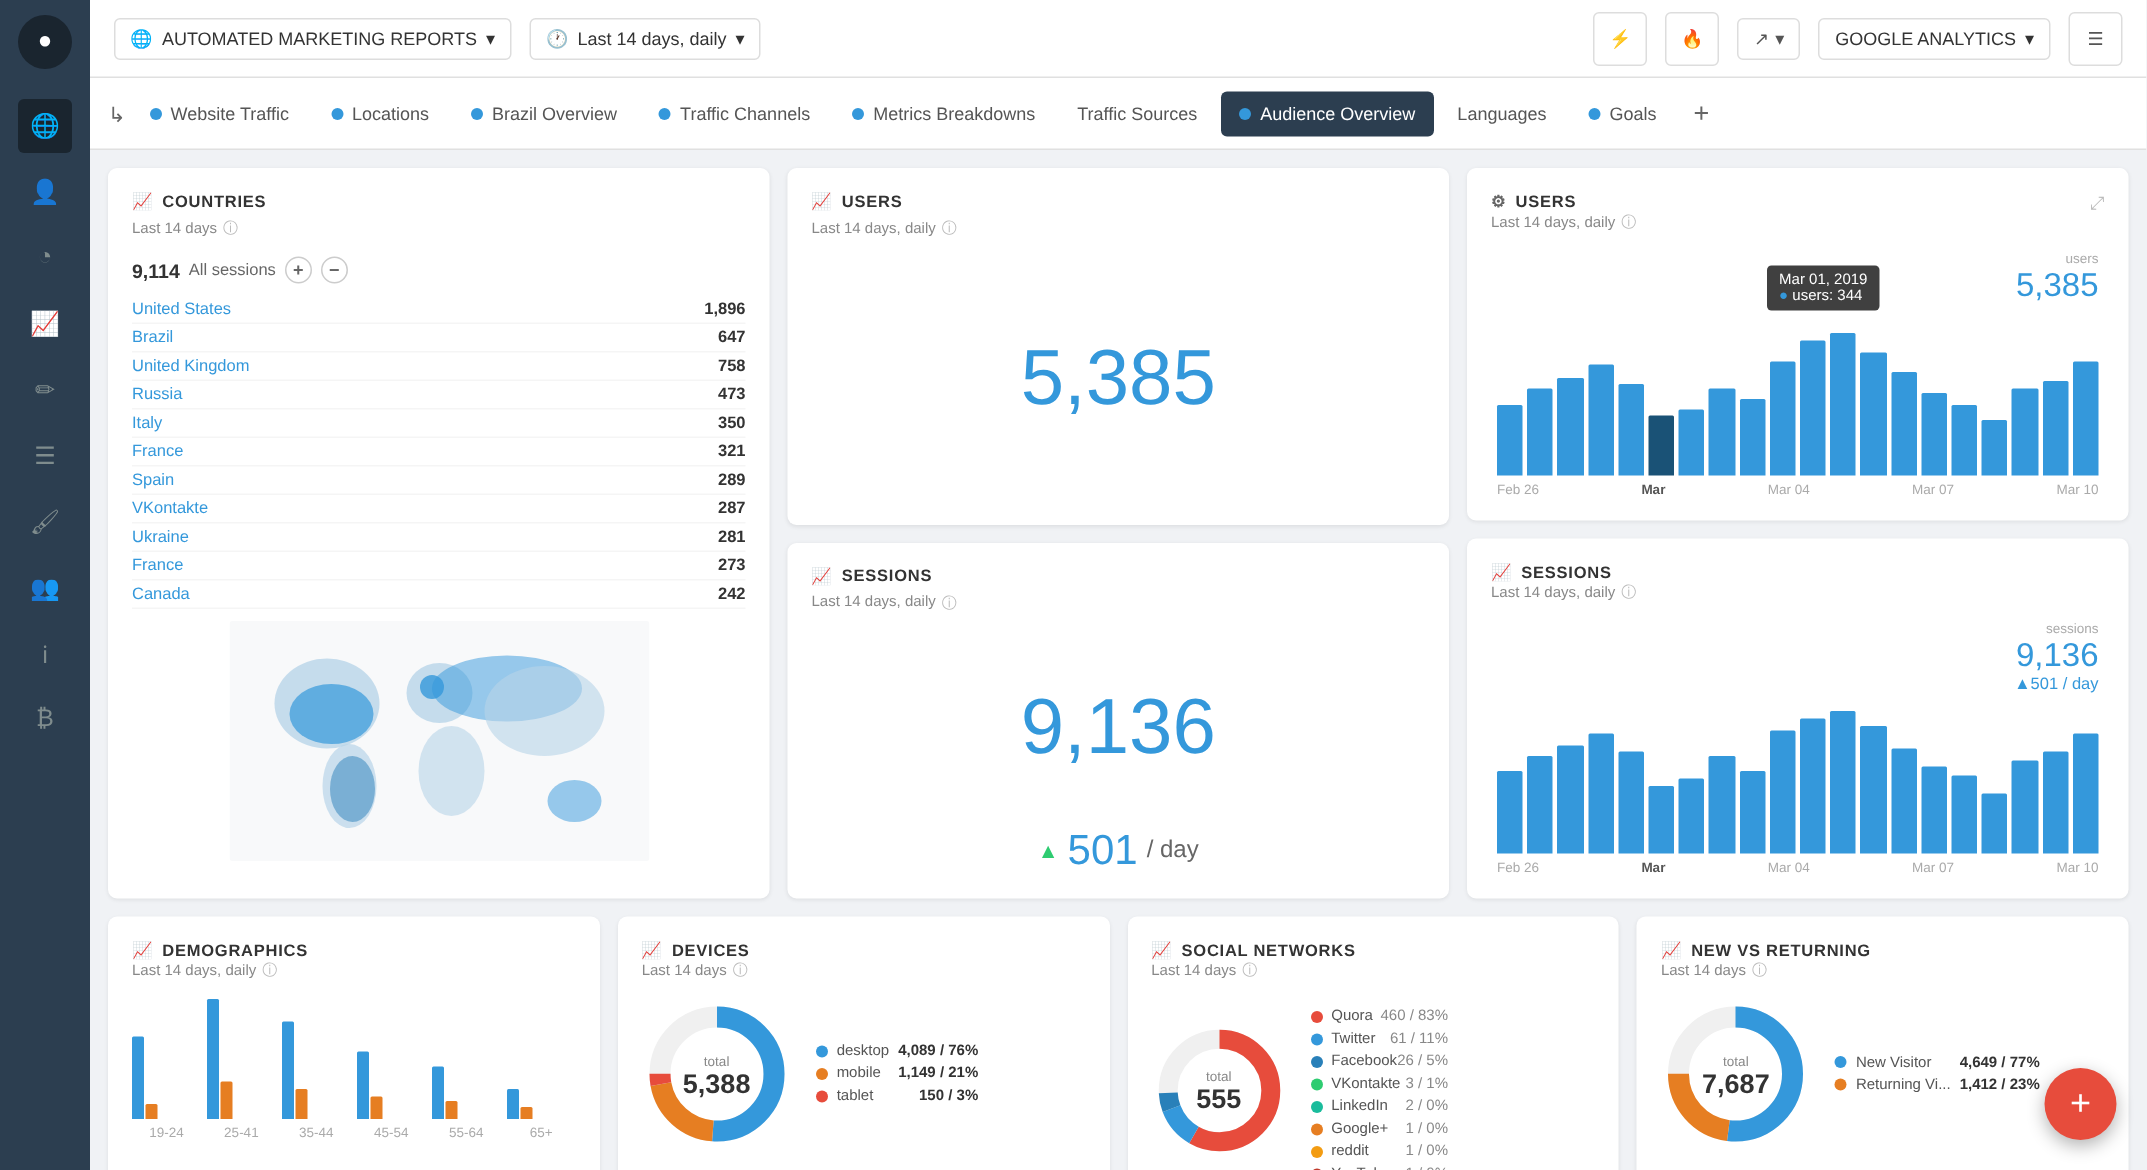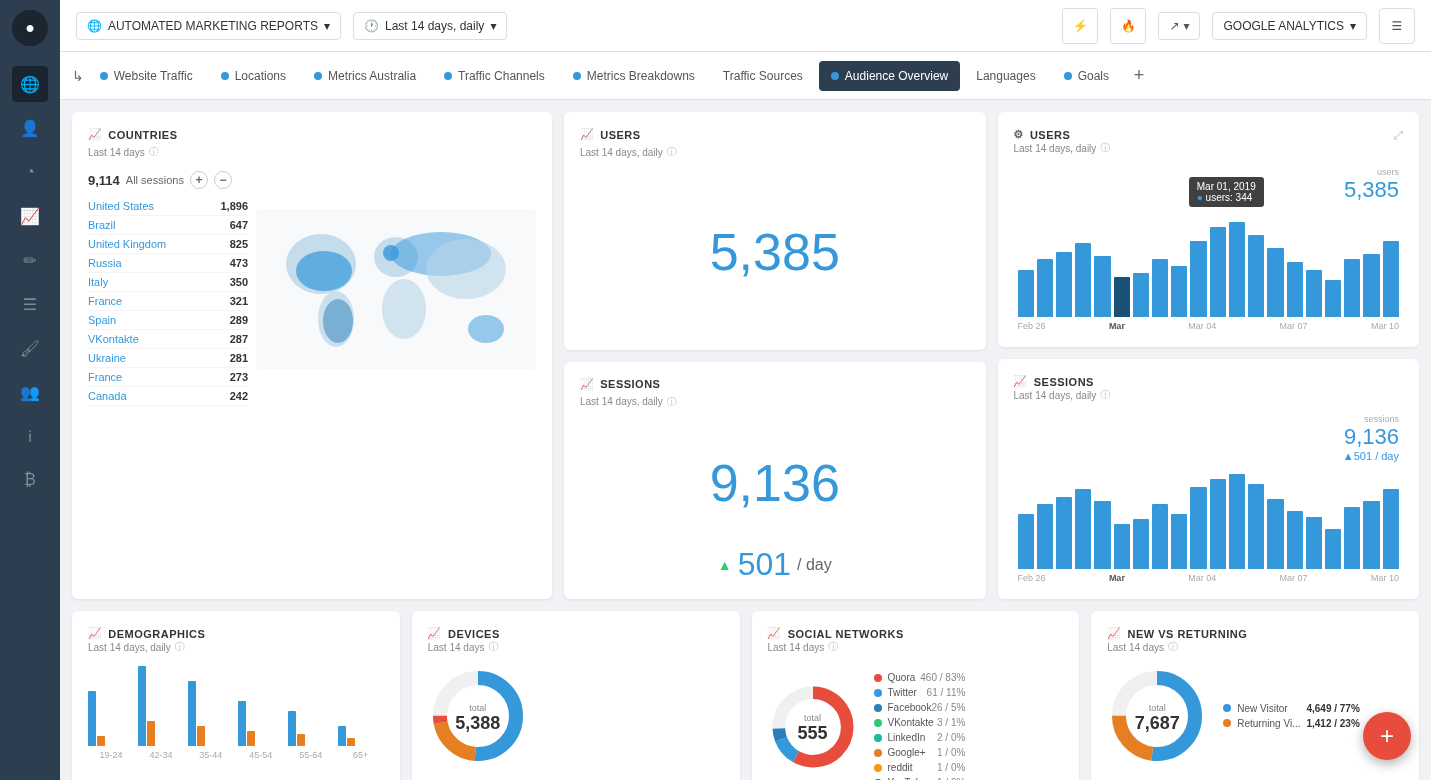--- a/index.html
+++ b/index.html
@@ -101,33 +101,33 @@
       display: flex; align-items: center; justify-content: center;
       cursor: pointer; color: #666; font-size: 12px;
     }
     .country-row {
       display: flex; justify-content: space-between; align-items: center;
       padding: 3px 0; border-bottom: 1px solid #f5f5f5;
     }
     .country-name { color: #3498db; cursor: pointer; }
     .country-value { font-weight: 600; color: #333; }
 
-    .countries-inner { display: flex; gap: 8px; }
+    .countries-inner { display: flex; gap: 8px; flex-direction: column; }
     .countries-list-col { flex: 0 0 160px; }
     .countries-map-col { flex: 1; display: flex; align-items: center; justify-content: center; }
     .metric-big-value {
       font-size: 52px; font-weight: 300; color: #3498db; text-align: center;
       line-height: 1.1; margin: auto; padding: 20px 0;
     }
     .metric-sub {
       display: flex; align-items: center; justify-content: center; gap: 6px;
       font-size: 20px; color: #555;
     }
     .metric-sub .up-arrow { color: #2ecc71; font-size: 14px; }
-    .metric-sub .val { font-size: 32px; font-weight: 300; color: #3498db; }
+    .metric-sub .val { font-size: 28px; font-weight: 300; color: #3498db; }
     .metric-sub .per-day { font-size: 16px; color: #666; }
     .chart-xaxis {
       display: flex; justify-content: space-between;
       font-size: 9px; color: #aaa; margin-top: 4px; padding: 0 4px;
     }
     .bars-container {
       display: flex; align-items: flex-end; gap: 3px; height: 120px; padding: 0 4px;
     }
     .bar {
       flex: 1; background: #3498db; border-radius: 1px 1px 0 0; min-width: 8px;
@@ -254,21 +254,21 @@
     <div class="nav-tab">
       <span class="dot" style="background:#3498db"></span>
       <span>Website Traffic</span>
     </div>
     <div class="nav-tab">
       <span class="dot" style="background:#3498db"></span>
       <span>Locations</span>
     </div>
     <div class="nav-tab">
       <span class="dot" style="background:#3498db"></span>
-      <span>Metrics Australia</span>
+      <span>Brazil Overview</span>
     </div>
     <div class="nav-tab">
       <span class="dot" style="background:#3498db"></span>
       <span>Traffic Channels</span>
     </div>
     <div class="nav-tab">
       <span class="dot" style="background:#3498db"></span>
       <span>Metrics Breakdowns</span>
     </div>
     <div class="nav-tab">
@@ -315,21 +315,21 @@
               <div class="country-row">
                 <span class="country-name">United States</span>
                 <span class="country-value">1,896</span>
               </div>
               <div class="country-row">
                 <span class="country-name">Brazil</span>
                 <span class="country-value">647</span>
               </div>
               <div class="country-row">
                 <span class="country-name">United Kingdom</span>
-                <span class="country-value">825</span>
+                <span class="country-value">758</span>
               </div>
               <div class="country-row">
                 <span class="country-name">Russia</span>
                 <span class="country-value">473</span>
               </div>
               <div class="country-row">
                 <span class="country-name">Italy</span>
                 <span class="country-value">350</span>
               </div>
               <div class="country-row">
@@ -574,21 +574,21 @@
             <div class="demo-bar" style="height:12px; background:#e67e22;"></div>
           </div>
 
           <div class="demo-bar-group">
             <div class="demo-bar" style="height:20px; background:#3498db;"></div>
             <div class="demo-bar" style="height:8px; background:#e67e22;"></div>
           </div>
         </div>
         <div class="demo-labels">
           <span class="demo-label">19-24</span>
-          <span class="demo-label">42-34</span>
+          <span class="demo-label">25-41</span>
           <span class="demo-label">35-44</span>
           <span class="demo-label">45-54</span>
           <span class="demo-label">55-64</span>
           <span class="demo-label">65+</span>
         </div>
       </div>
 
       <div class="card">
         <div class="card-title">
           <span style="color:#e74c3c;">📈</span>
@@ -603,20 +603,37 @@
             <svg width="100" height="100" viewBox="0 0 100 100">
 
               <circle cx="50" cy="50" r="38" fill="none" stroke="#f0f0f0" stroke-width="14"></circle>
               <circle cx="50" cy="50" r="38" fill="none" stroke="#3498db" stroke-width="14" stroke-dasharray="182 239" stroke-dashoffset="60" transform="rotate(-90 50 50)"></circle>
               <circle cx="50" cy="50" r="38" fill="none" stroke="#e67e22" stroke-width="14" stroke-dasharray="50 239" stroke-dashoffset="-122" transform="rotate(-90 50 50)"></circle>
               <circle cx="50" cy="50" r="38" fill="none" stroke="#e74c3c" stroke-width="14" stroke-dasharray="7 239" stroke-dashoffset="-172" transform="rotate(-90 50 50)"></circle>
             </svg>
             <div class="donut-center">
               <div class="donut-total-label">total</div>
               <div class="donut-total-value">5,388</div>
+            </div>
+          </div>
+          <div class="donut-legend">
+            <div class="legend-row">
+              <div class="legend-dot" style="background:#3498db;"></div>
+              <span class="legend-name">desktop</span>
+              <span class="legend-val">4,089 / 76%</span>
+            </div>
+            <div class="legend-row">
+              <div class="legend-dot" style="background:#e67e22;"></div>
+              <span class="legend-name">mobile</span>
+              <span class="legend-val">1,149 / 21%</span>
+            </div>
+            <div class="legend-row">
+              <div class="legend-dot" style="background:#e74c3c;"></div>
+              <span class="legend-name">tablet</span>
+              <span class="legend-val">150 / 3%</span>
             </div>
           </div>
         </div>
       </div>
 
       <div class="card">
         <div class="card-title">
           <span style="color:#e74c3c;">📈</span>
           <span>SOCIAL NETWORKS</span>
         </div>

